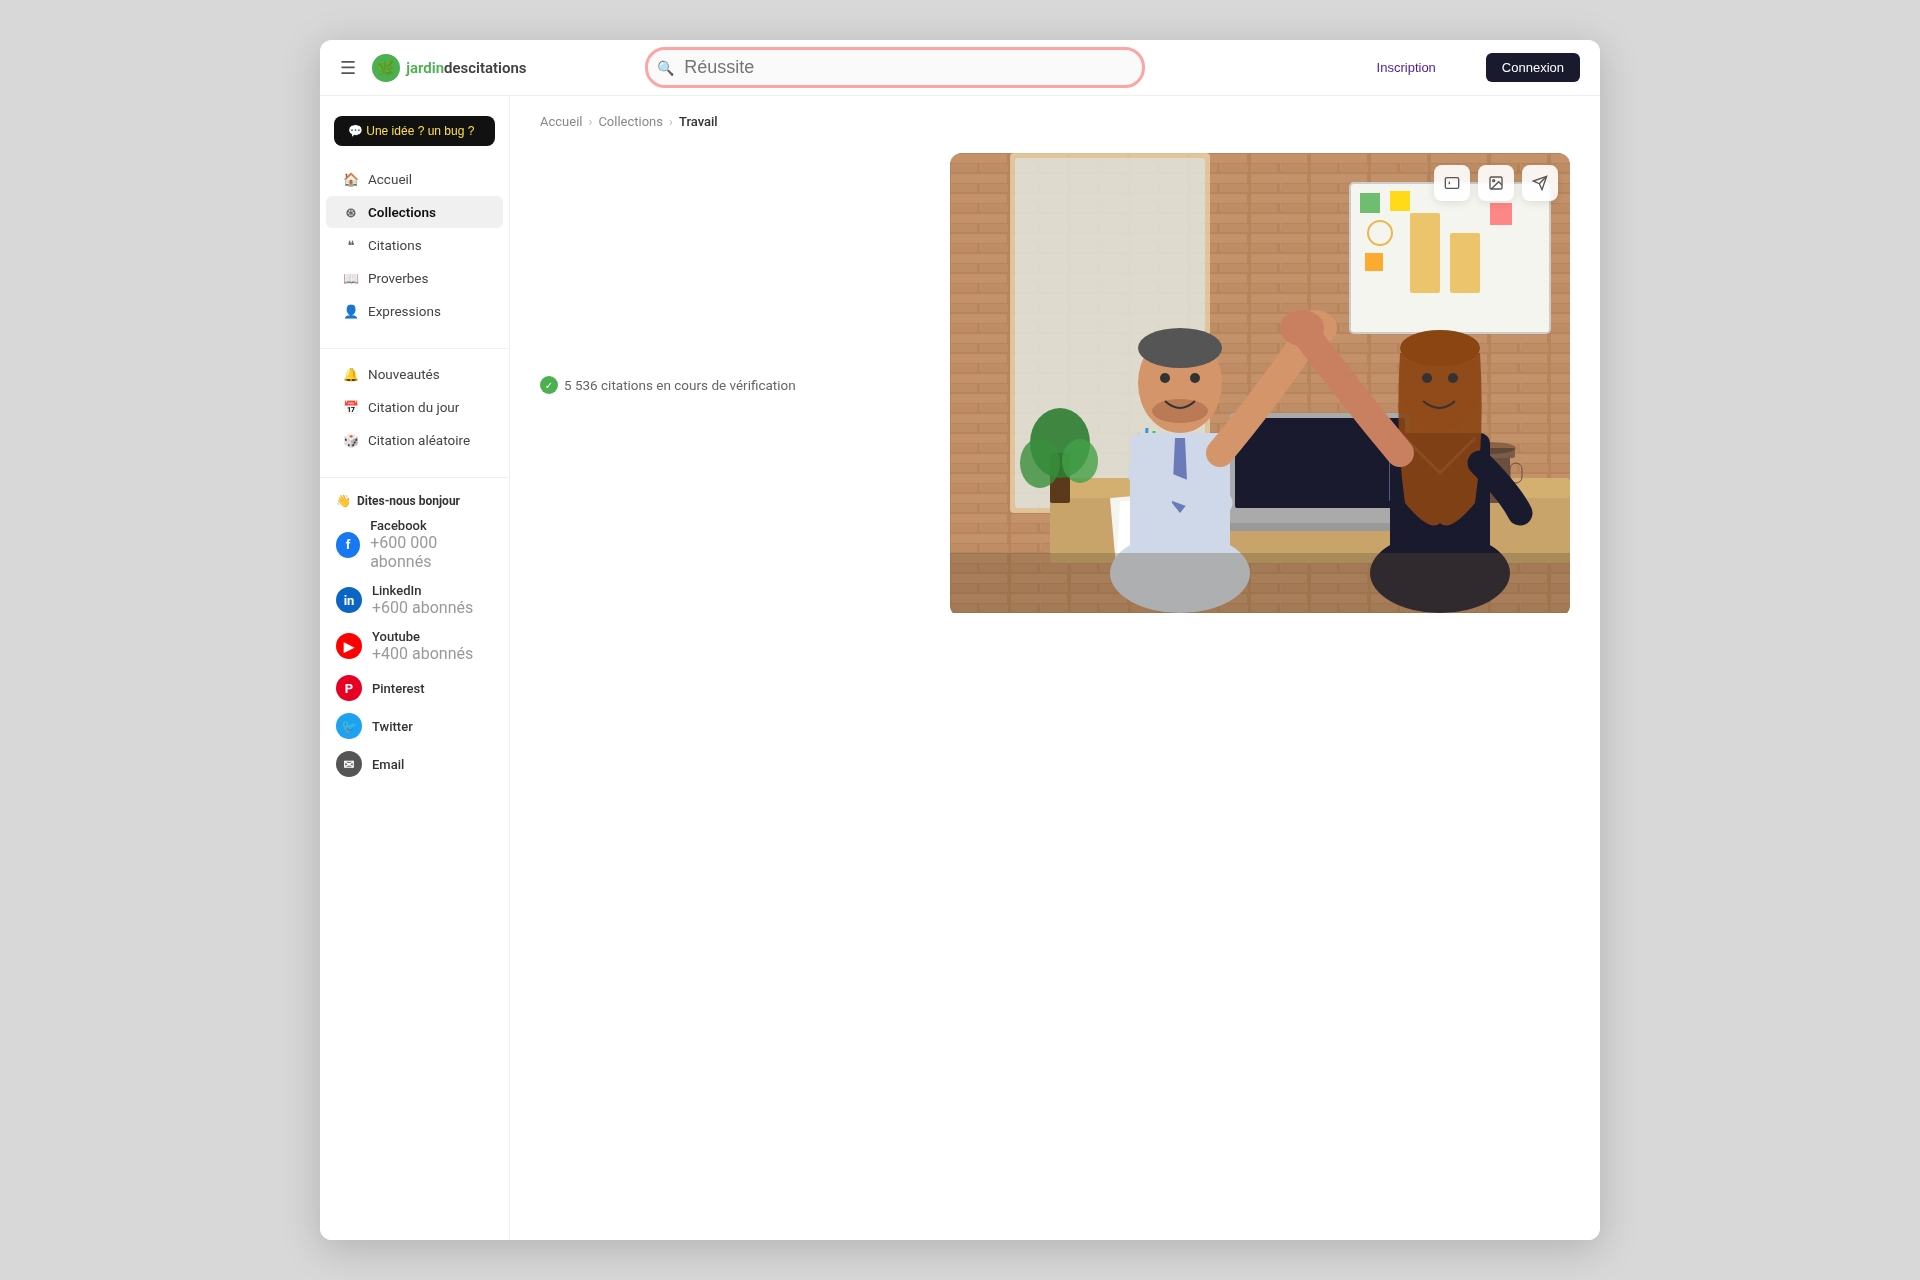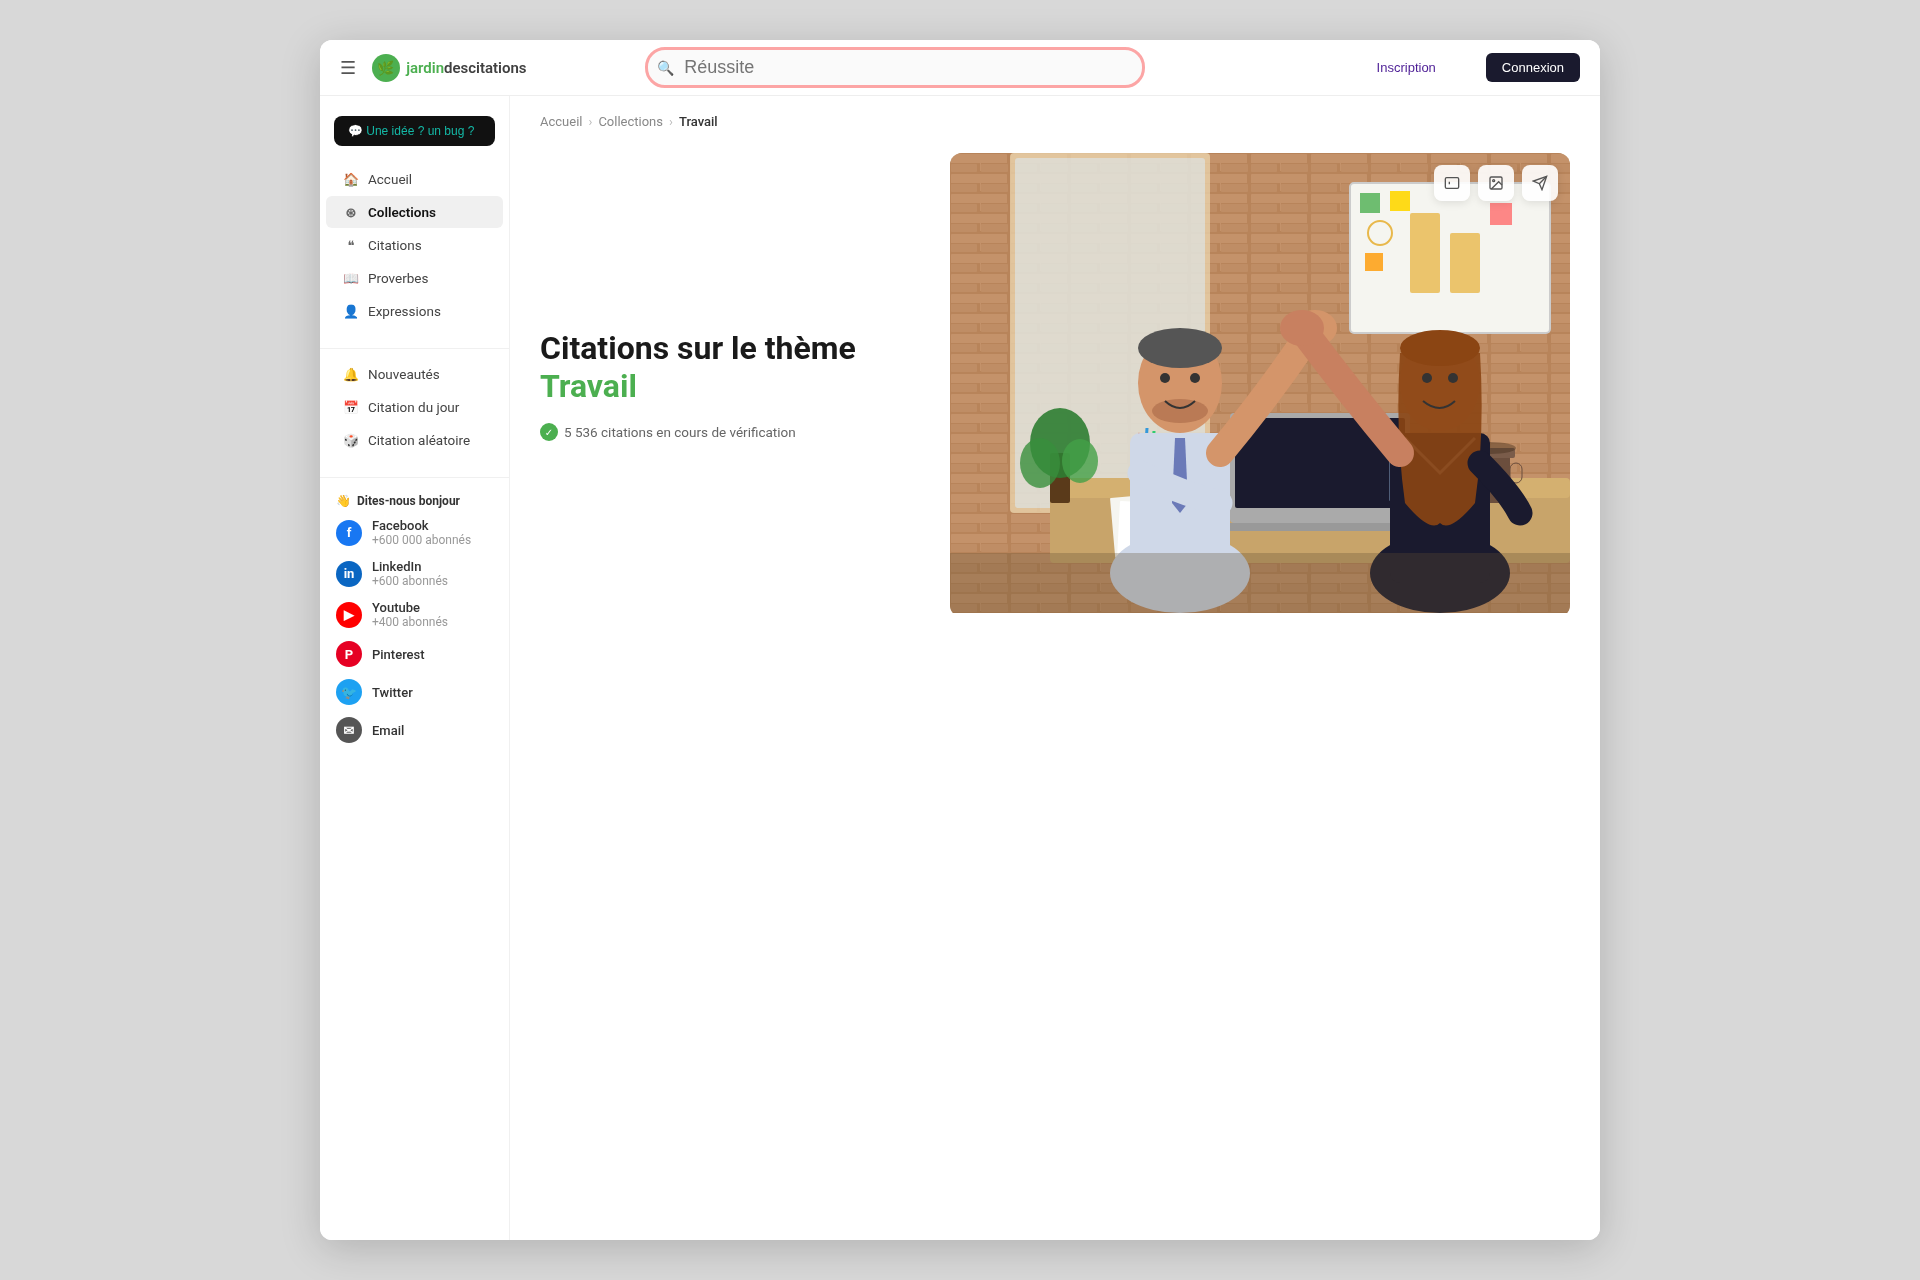--- a/index.html
+++ b/index.html
@@ -115,21 +115,21 @@
       min-width: 190px;
       border-right: 1px solid #f0f0f0;
       padding: 12px 0;
       background: #fff;
       display: flex;
       flex-direction: column;
     }
     .feedback-btn {
       margin: 8px 14px 16px;
       background: #111;
-      color: #14b8a6;
+      color: #fde047;
       border: none;
       border-radius: 8px;
       padding: 8px 14px;
       font-size: 12px;
       cursor: pointer;
       display: flex;
       align-items: center;
       gap: 6px;
     }
     .sidebar-nav {
@@ -194,21 +194,21 @@
       font-weight: bold;
     }
     .social-fb { background: #1877F2; }
     .social-li { background: #0A66C2; }
     .social-yt { background: #FF0000; }
     .social-pt { background: #E60023; }
     .social-tw { background: #1DA1F2; }
     .social-em { background: #555; }
     .social-info { }
     .social-name { font-size: 13px; color: #333; font-weight: 500; }
-    .social-subs { font-size: 12px; color: #999; }
+    .social-subs { font-size: 16px; color: #999; }
     .sidebar-footer {
       padding: 12px 16px 8px;
     }
     .sidebar-footer a {
       display: block;
       font-size: 11px;
       color: #999;
       text-decoration: none;
       margin-bottom: 2px;
     }
@@ -421,23 +421,20 @@
       <nav class="breadcrumb">
         <a href="#">Accueil</a>
         <span class="sep">›</span>
         <a href="#">Collections</a>
         <span class="sep">›</span>
         <span class="current">Travail</span>
       </nav>
 
       <div class="hero-section">
         <div class="hero-text">
-          <h1 class="hero-title">
-            <span>Citations sur le thème </span><span class="highlight">Travail</span>
-          </h1>
           <div class="hero-subtitle">
             <div class="verified-icon">✓</div>
             <span>5 536 citations en cours de vérification</span>
           </div>
         </div>
 
         <div class="hero-image-container">
           
           <div class="image-actions">
             <div class="image-action-btn">

